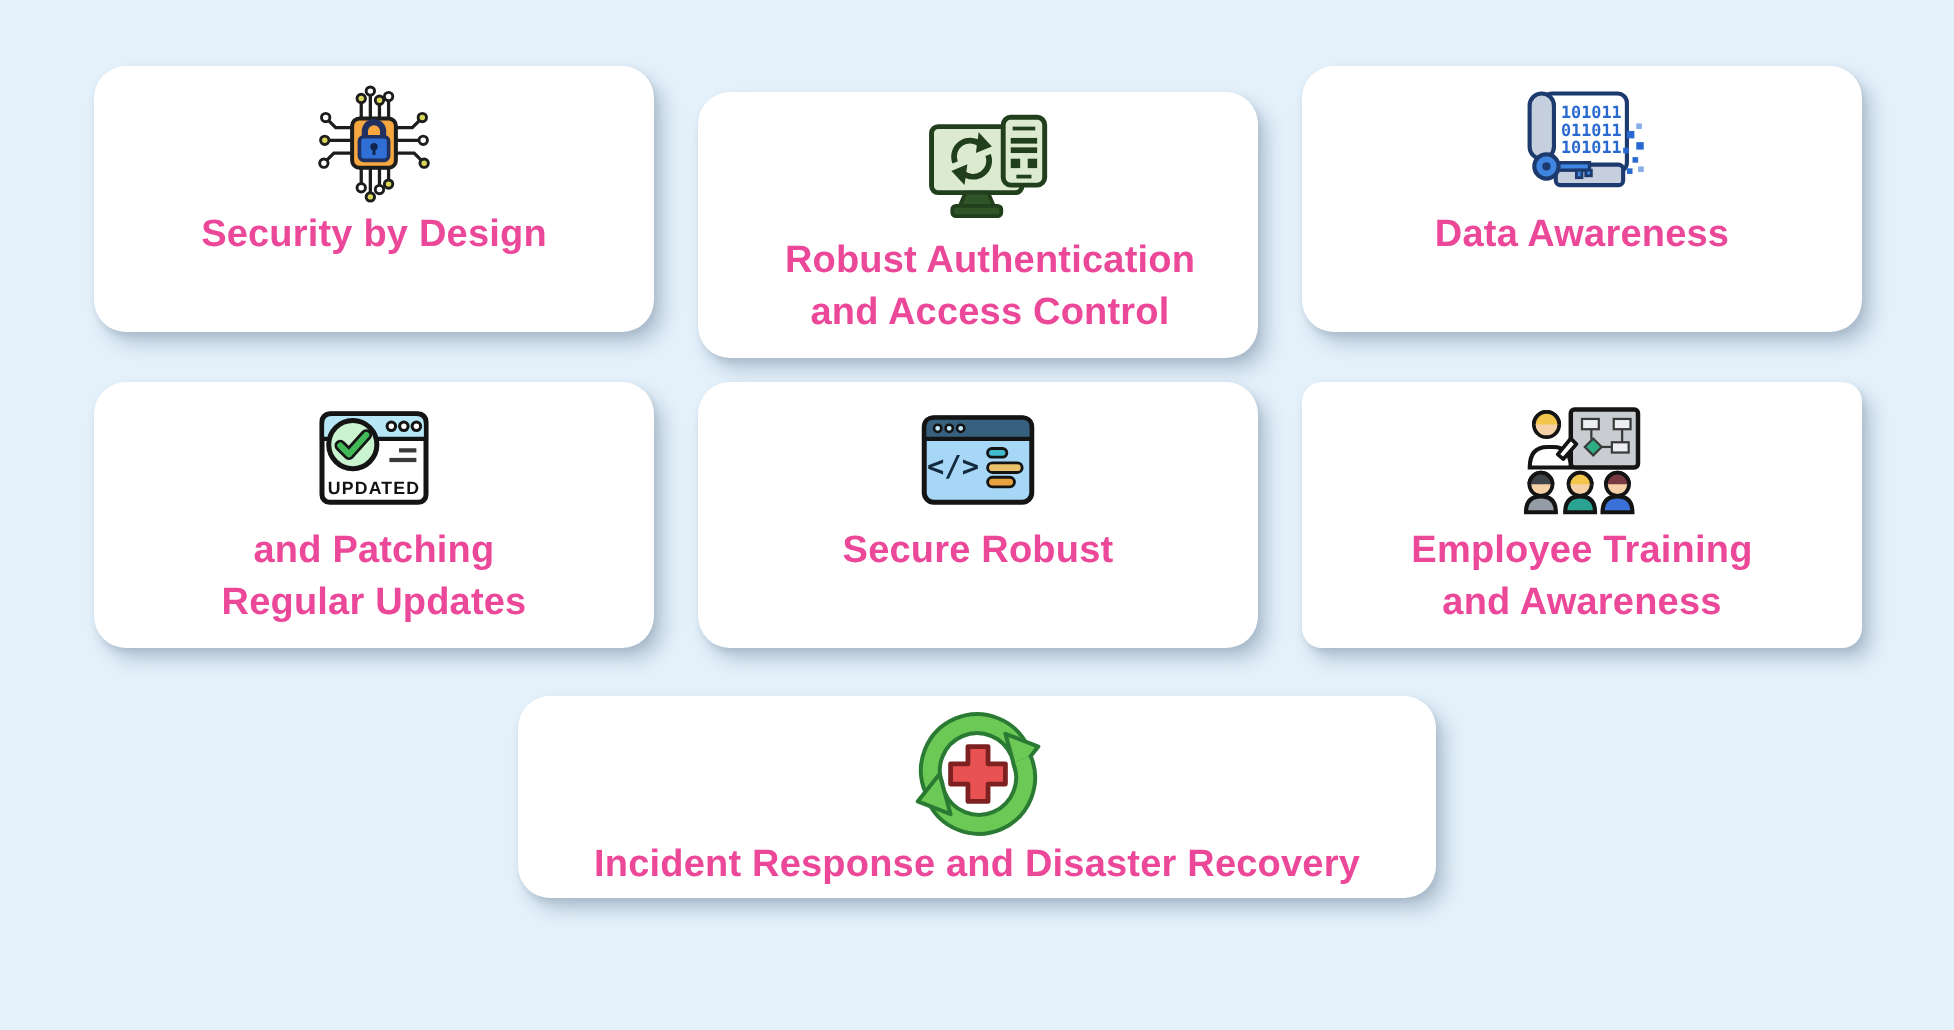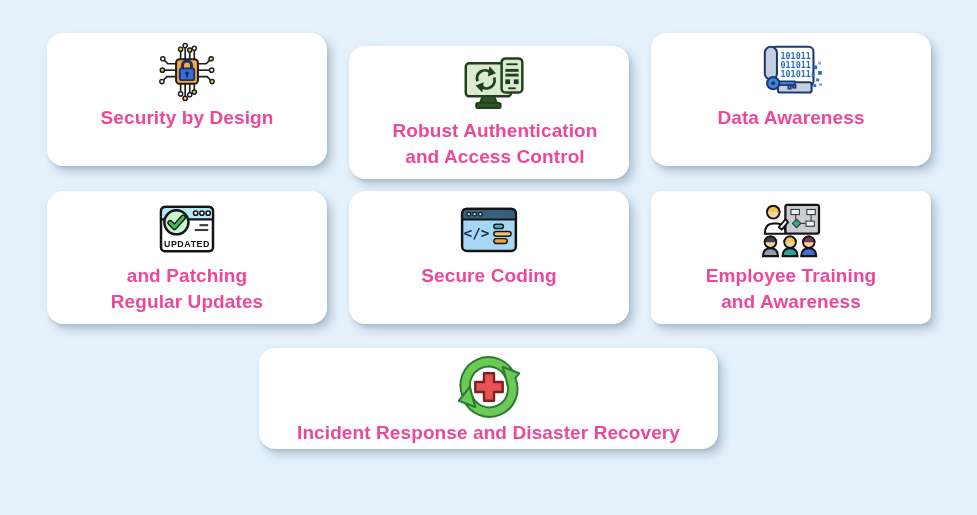--- a/index.html
+++ b/index.html
@@ -174,21 +174,21 @@
             <circle cx="16" cy="8.5" r="1.9"></circle>
             <circle cx="22" cy="8.5" r="1.9"></circle>
         </g>
         <text x="18" y="33.5" text-anchor="middle" font-family="DejaVu Sans Mono, monospace" font-size="15" font-weight="bold" fill="#14293e">&lt;/&gt;</text>
         <rect x="36" y="19" width="10" height="4.5" rx="2.2" fill="#41bccf" stroke="#141414" stroke-width="1.5"></rect>
         <rect x="36" y="26.5" width="18" height="5" rx="2.5" fill="#ecc36d" stroke="#141414" stroke-width="1.5"></rect>
         <rect x="36" y="34" width="14" height="5" rx="2.5" fill="#e8a33e" stroke="#141414" stroke-width="1.5"></rect>
       </svg>
     </div>
     <div class="label">
-      <span>Secure Coding</span>
+      <span>Secure Robust</span>
     </div>
   </div>
 
   <div class="card c5">
     <div class="icon-wrap">
       <svg width="62" height="56" viewBox="0 0 66 60">
         <rect x="27" y="3" width="36" height="31" rx="2" fill="#c9cdd2" stroke="#141414" stroke-width="2.4"></rect>
         <g stroke="#3a3a3a" stroke-width="1.2">
           <line x1="38" y1="13.5" x2="38" y2="19"></line>
           <line x1="43.5" y1="23" x2="49" y2="23"></line>

